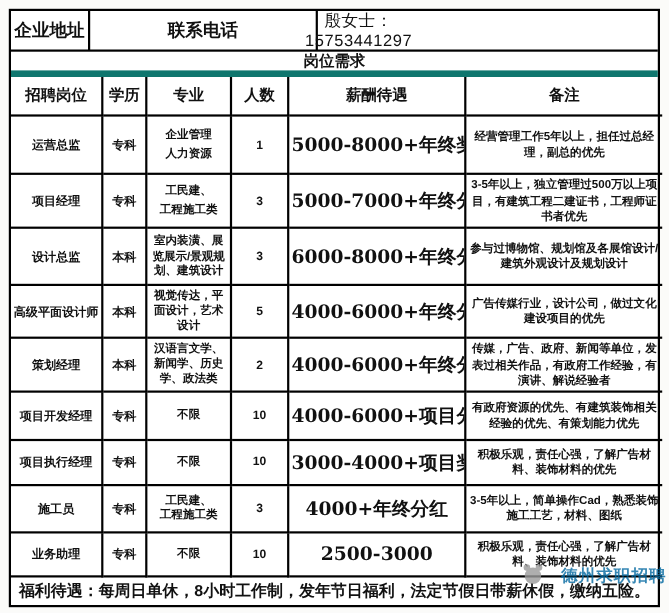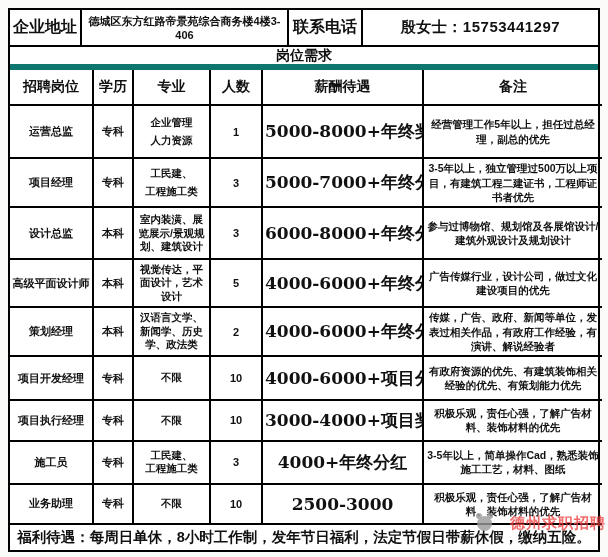--- a/index.html
+++ b/index.html
@@ -34,21 +34,21 @@
     grid-template-columns: 72px 207px 74px 1fr;
   }
   .info-row > div {
     display: flex; align-items: center; justify-content: center;
     border-right: 2px solid #000;
     text-align: center;
   }
   .info-row > div:last-child { border-right: none; }
   .info-label { font-weight: bold; font-size: 16px; }
   .info-addr  { font-weight: bold; font-size: 11px; }
-  .info-phone { font-weight: bold; font-size: 15px; letter-spacing: 0.5px; }
+  .info-phone { font-weight: normal; font-size: 15px; letter-spacing: 0.5px; }
   
   .section-row {
     height: 23px;
     border-bottom: 6px solid #0f766e;
     display: flex; align-items: center; justify-content: center;
     font-weight: bold; font-size: 14px;
   }
   
   table.jobs {
     width: 100%;
@@ -79,21 +79,21 @@
     display: flex; align-items: center; justify-content: center;
     font-weight: bold; font-size: 14.5px;
     white-space: nowrap;
     border-radius: 11px;
   }
   
   .watermark {
     position: absolute;
     right: 2px; bottom: 24px;
     display: flex; align-items: center; gap: 18px;
-    color: #ef4444; opacity: 0.8;
+    color: #0369a1; opacity: 0.8;
     font-weight: bold; font-size: 15px;
     pointer-events: none;
     letter-spacing: 1px;
   }
   .wm-logo {
     width: 15px; height: 15px;
     background: #9a9a9a;
     border-radius: 50%;
     position: relative;
   }
@@ -109,21 +109,20 @@
   .wm-logo::after  { right: -1px; }
 </style>
 </head>
 <body>
 
 <div class="sheet">
 
 
   <div class="info-row">
     <div class="info-label">企业地址</div>
-    <div class="info-addr">德城区东方红路帝景苑综合商务楼4楼3-406</div>
     <div class="info-label">联系电话</div>
     <div class="info-phone">殷女士：15753441297</div>
   </div>
 
   <div class="section-row">岗位需求</div>
 
   <table class="jobs">
     <colgroup>
       <col style="width:83px">
         <col style="width:40px">

